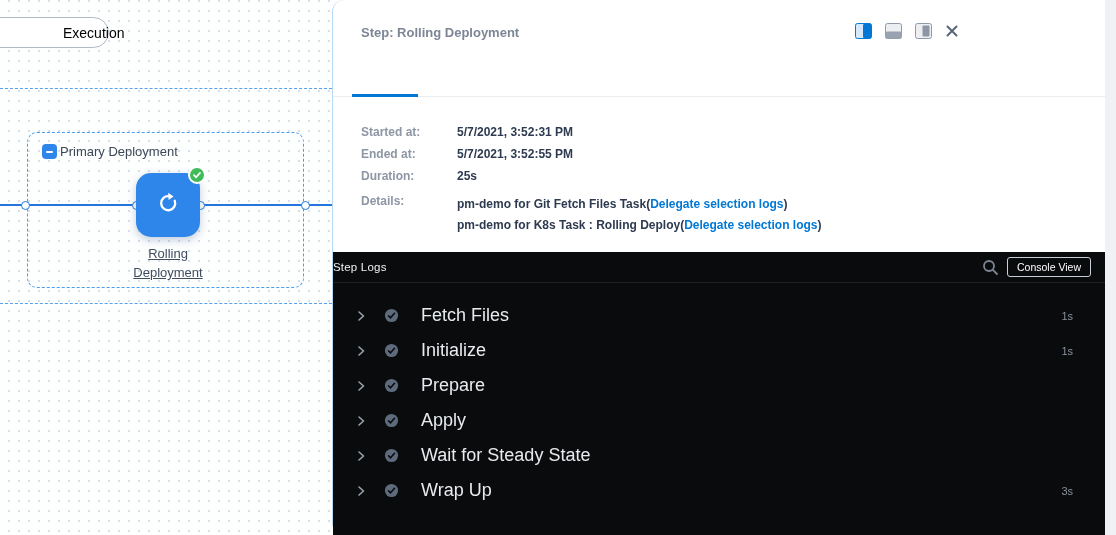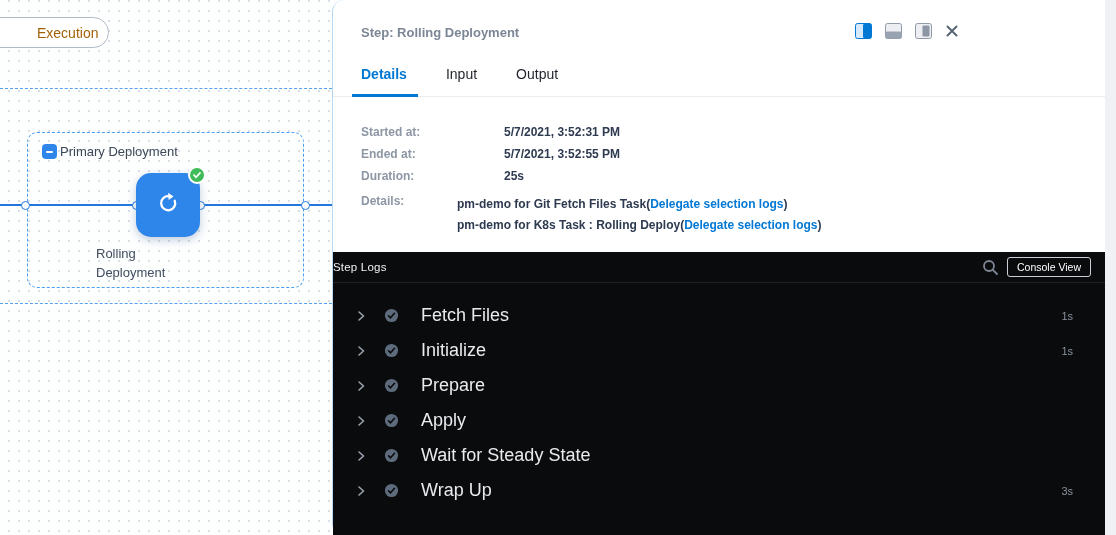--- a/index.html
+++ b/index.html
@@ -8,21 +8,21 @@
   .stage { position:relative; width:1116px; height:535px; }
 
   
   .canvas { position:absolute; left:0; top:0; width:332px; height:535px;
     background-color:#fdfefe;
     background-image:radial-gradient(circle, #d9dfe7 1px, transparent 1.4px);
     background-size:10px 10px; background-position:4px 6px; }
   .exec-pill { position:absolute; left:-30px; top:17px; width:139px; height:31px;
     background:#fff; border:1px solid #b2bac6; border-radius:17px;
     display:flex; align-items:center; }
-  .exec-pill span { margin-left:66px; font-size:14px; color:#a16207; }
+  .exec-pill span { margin-left:92px; font-size:14px; color:#000000; }
   .dash-line { position:absolute; left:0; width:332px; height:0;
     border-top:1px dashed #55a0ef; }
   .dash-top { top:88px; }
   .dash-bottom { top:303px; }
   .group-box { position:absolute; left:27px; top:132px; width:277px; height:156px;
     border:1px dashed #4a9df0; border-radius:10px; }
   .group-collapse { position:absolute; left:42px; top:144px; width:15px; height:15px;
     background:#2e86ea; border-radius:4px; cursor:pointer; }
   .group-collapse::after { content:""; position:absolute; left:4px; top:6.5px;
     width:7px; height:2px; background:#fff; border-radius:1px; }
@@ -31,41 +31,41 @@
     background:#2276dd; }
   .port { position:absolute; width:9px; height:9px; border-radius:50%;
     background:#fff; border:1.5px solid #2478e0; top:200.5px; }
   .node { position:absolute; left:136px; top:173px; width:64px; height:64px;
     border-radius:15px; background:#2e86ea; display:flex; align-items:center;
     justify-content:center; cursor:pointer; box-shadow:0 3px 8px rgba(35,80,140,.28); }
   .badge { position:absolute; left:188px; top:166px; width:18px; height:18px;
     border-radius:50%; background:#3fbb5a; border:2px solid #fff;
     display:flex; align-items:center; justify-content:center; }
   .node-label { position:absolute; left:96px; top:244px; width:144px;
-    font-size:13px; line-height:19px; color:#414d5f; }
+    text-align:center; font-size:13px; line-height:19px; color:#414d5f;text-decoration:underline; }
 
   
   .drawer { position:absolute; left:332px; top:0; width:655px; height:535px;
     background:#fff; border-left:1px solid #b7d8f3;border-radius:12px; }
   .drawer-title { position:absolute; left:28px; top:25px; font-size:13px;
     font-weight:bold; color:#7c8695; }
   .layout-icons { position:absolute; right:28px; top:23px; display:flex;
     gap:13px; align-items:center; }
   .layout-icons > * { cursor:pointer; display:block; }
   .tabs { position:absolute; left:28px; top:66px; display:flex; gap:39px;
     font-size:14px; }
   .tab { cursor:pointer; color:#1f232b; }
   .tab.active { color:#0278d5; font-weight:bold; }
   .tab-sep { position:absolute; left:0; top:96px; width:773px; height:1px;
     background:#eaedf0; }
   .tab-underline { position:absolute; left:19px; top:94px; width:66px; height:3px;
     background:#0278d5; }
 
   .details { position:absolute; left:28px; top:124px; font-size:12px; }
-  .d-row { display:flex; line-height:16px; margin-bottom:6px;gap:47px; }
+  .d-row { display:flex; line-height:16px; margin-bottom:6px; }
   .d-label { width:96px; color:#8d96a4; font-weight:bold; }
   .d-value { color:#2d3a50; font-weight:bold; }
   .delegate { display:flex; margin-top:10px; }
   .delegate-lines { line-height:21px; }
   .dl-line { color:#2d3a50; font-weight:bold; }
   .dl-link { color:#0278d5; cursor:pointer; }
 
   
   .logs { position:absolute; left:0; top:252px; width:772px; height:283px;
     background:#0a0b0d; }
@@ -152,25 +152,20 @@
           <rect x="7.5" y="2.5" width="7" height="11" rx="1" fill="#8c96a4"></rect>
         </svg>
       </span>
       <span>
         <svg width="14" height="14" viewBox="0 0 14 14">
           <path d="M2.5 2.5 L11.5 11.5 M11.5 2.5 L2.5 11.5" stroke="#5a6675" stroke-width="2" stroke-linecap="round"></path>
         </svg>
       </span>
     </div>
 
-    <div class="tabs">
-      <span class="tab active">Details</span>
-      <span class="tab">Input</span>
-      <span class="tab">Output</span>
-    </div>
     <div class="tab-sep"></div>
     <div class="tab-underline"></div>
 
     <div class="details">
       <div>
   <div class="d-row">
     <span class="d-label">Started at:</span>
     <span class="d-value">5/7/2021, 3:52:31 PM</span>
   </div>
 

